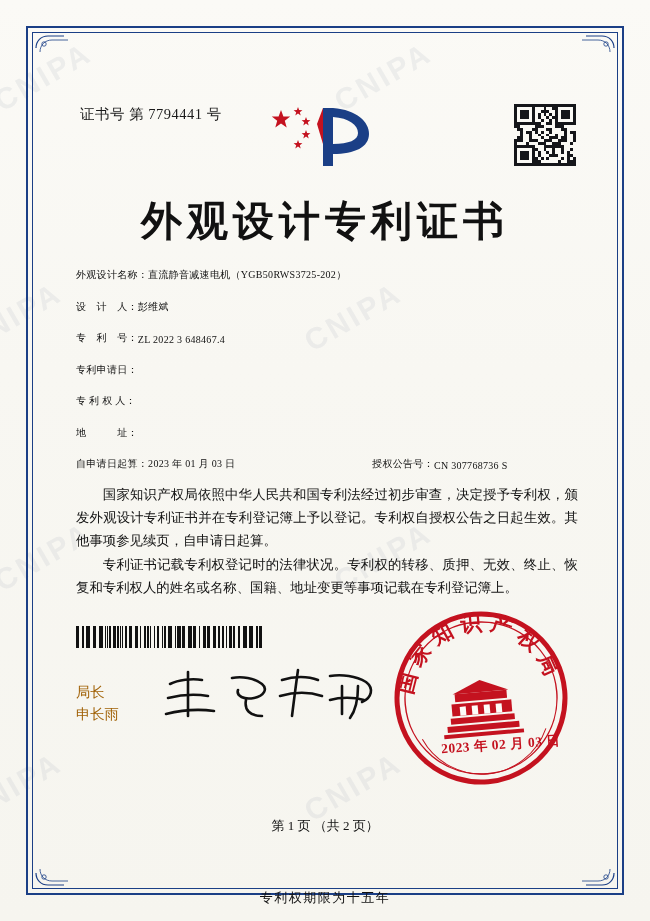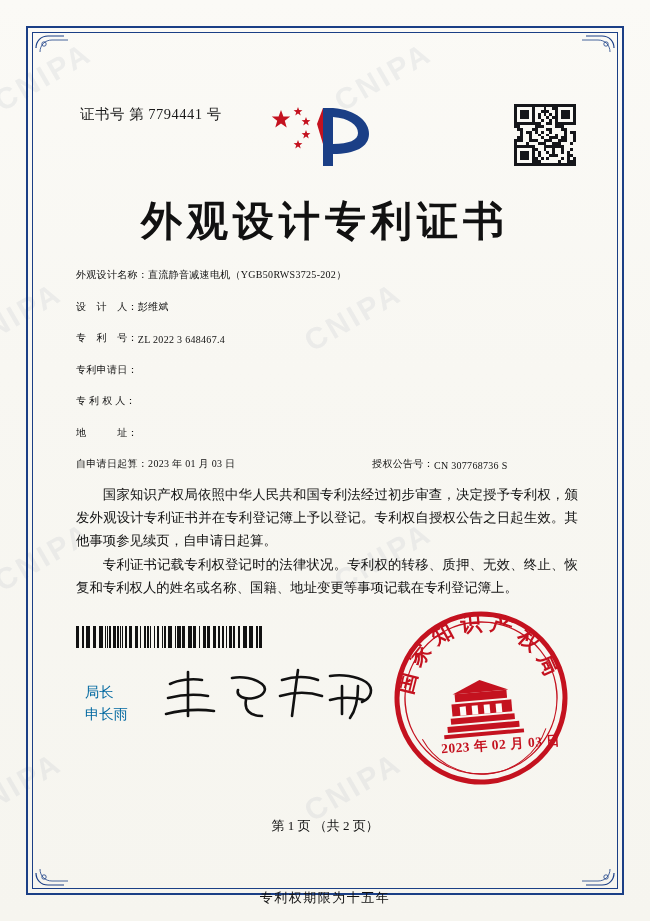--- a/index.html
+++ b/index.html
@@ -194,25 +194,25 @@
   }
   .barcode i {
     display: inline-block;
     height: 22px;
     background: #111;
     vertical-align: top;
   }
 
   .sign-block {
     position: absolute;
-    left: 39px;
+    left: 30px;
     top: 635px;
     font-size: 14.3px;
     line-height: 22px;
-    color: #0369a1;
+    color: #a16207;
   }
   .signature {
     position: absolute;
     left: 112px;
     top: 620px;
     width: 230px;
     height: 60px;
   }
 
   .seal {

